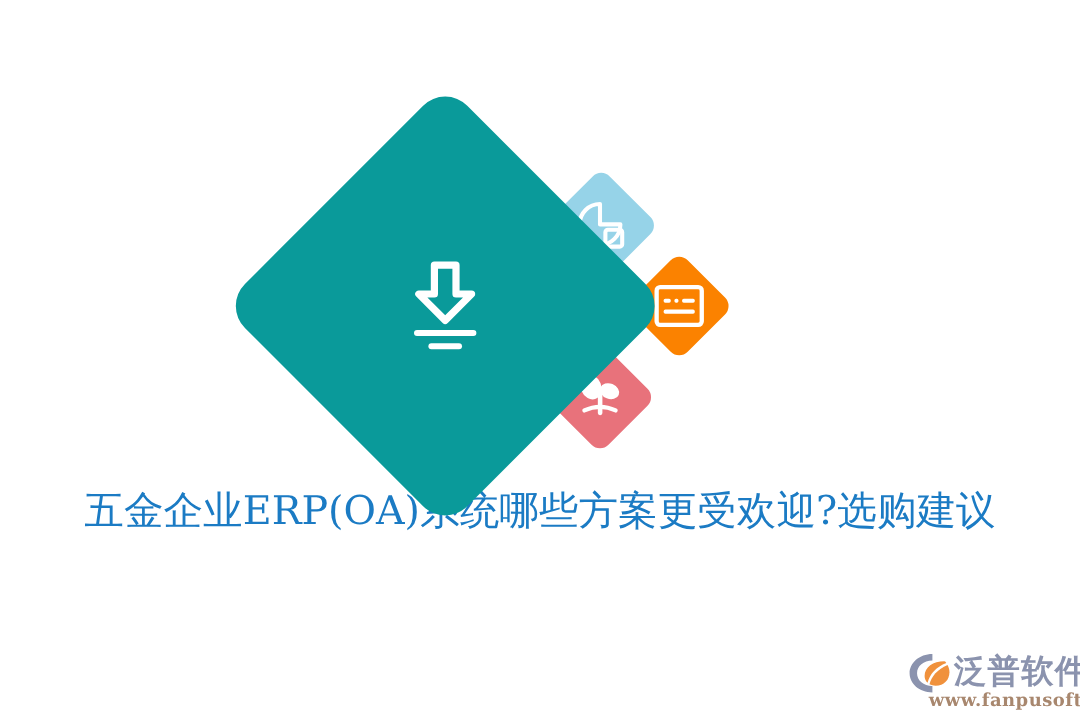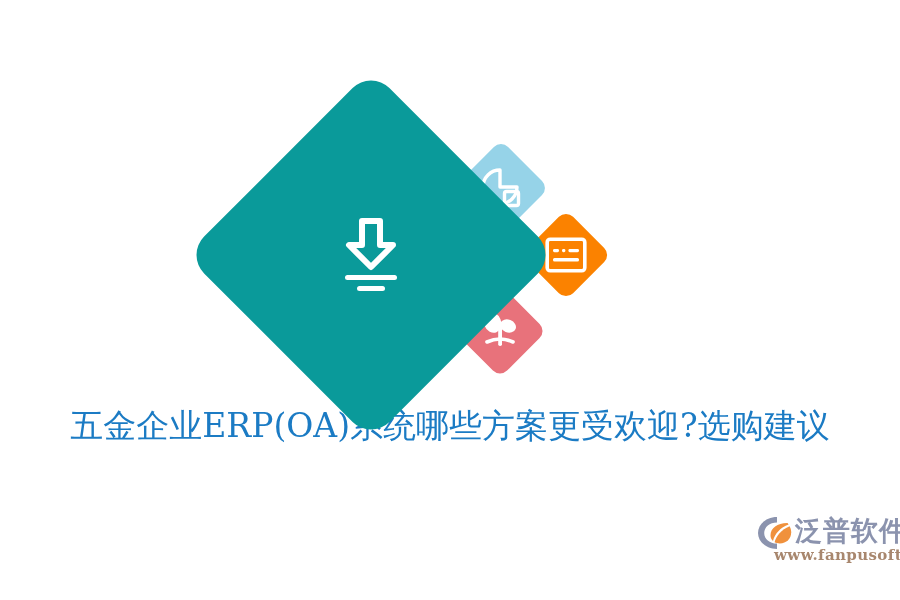--- a/index.html
+++ b/index.html
@@ -101,21 +101,21 @@
     font-size: 33px;
     letter-spacing: 0px;
     color: #1B7BC4;
     white-space: nowrap;
   }
 
   
   #brand-logo {
     position: absolute;
     left: 757px;
-    top: 513px;
+    top: 541px;
     width: 138px;
     height: 58px;
     text-decoration: underline;
   }
   #brand-mark {
     position: absolute;
     left: 0px;
     top: 3px;
     width: 38px;
     height: 34px;

